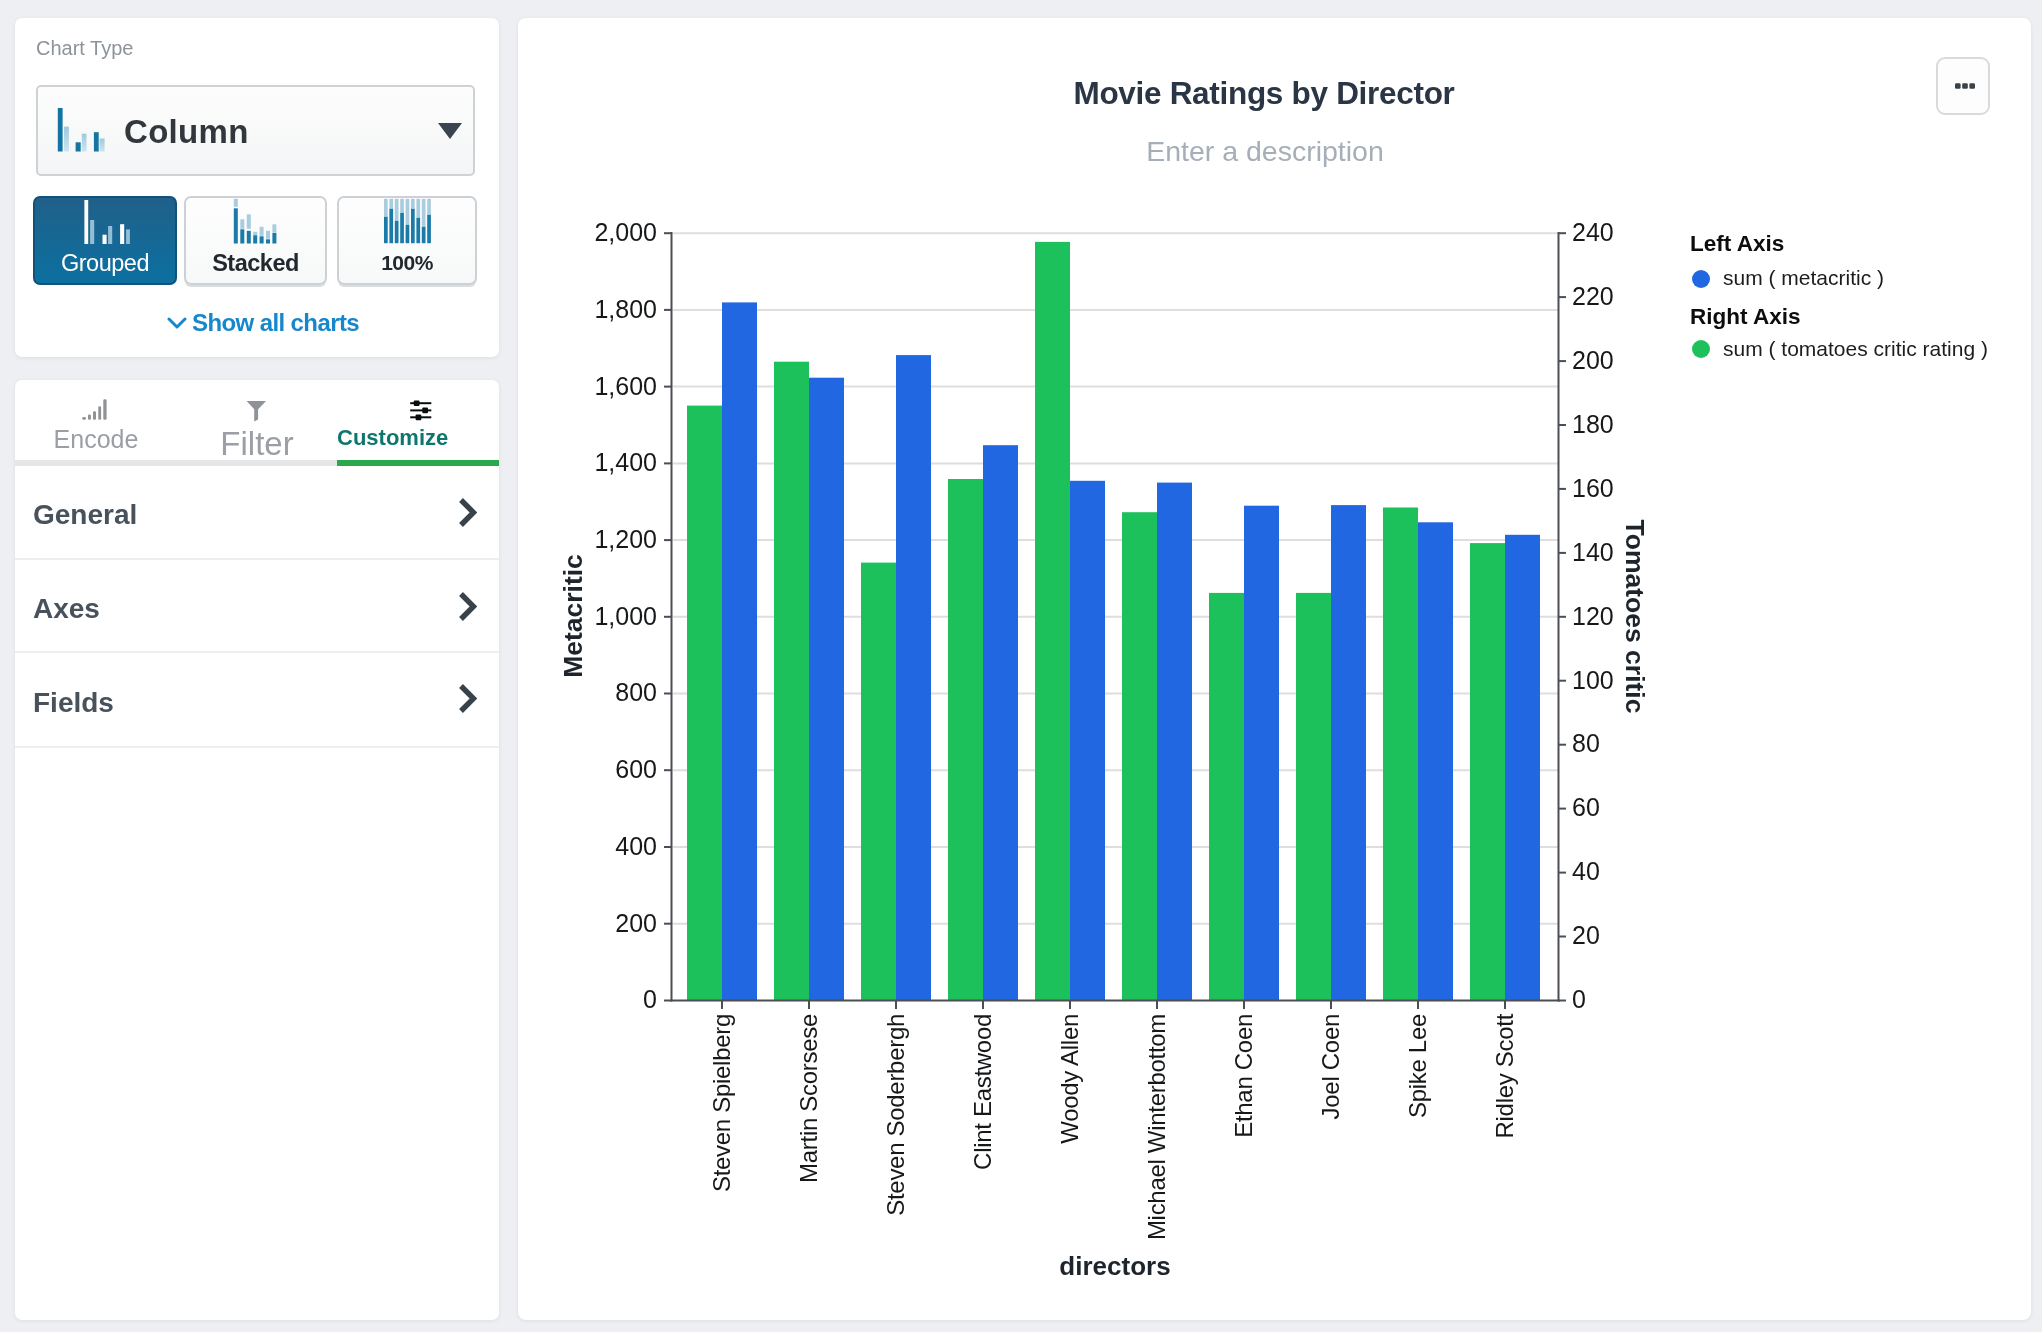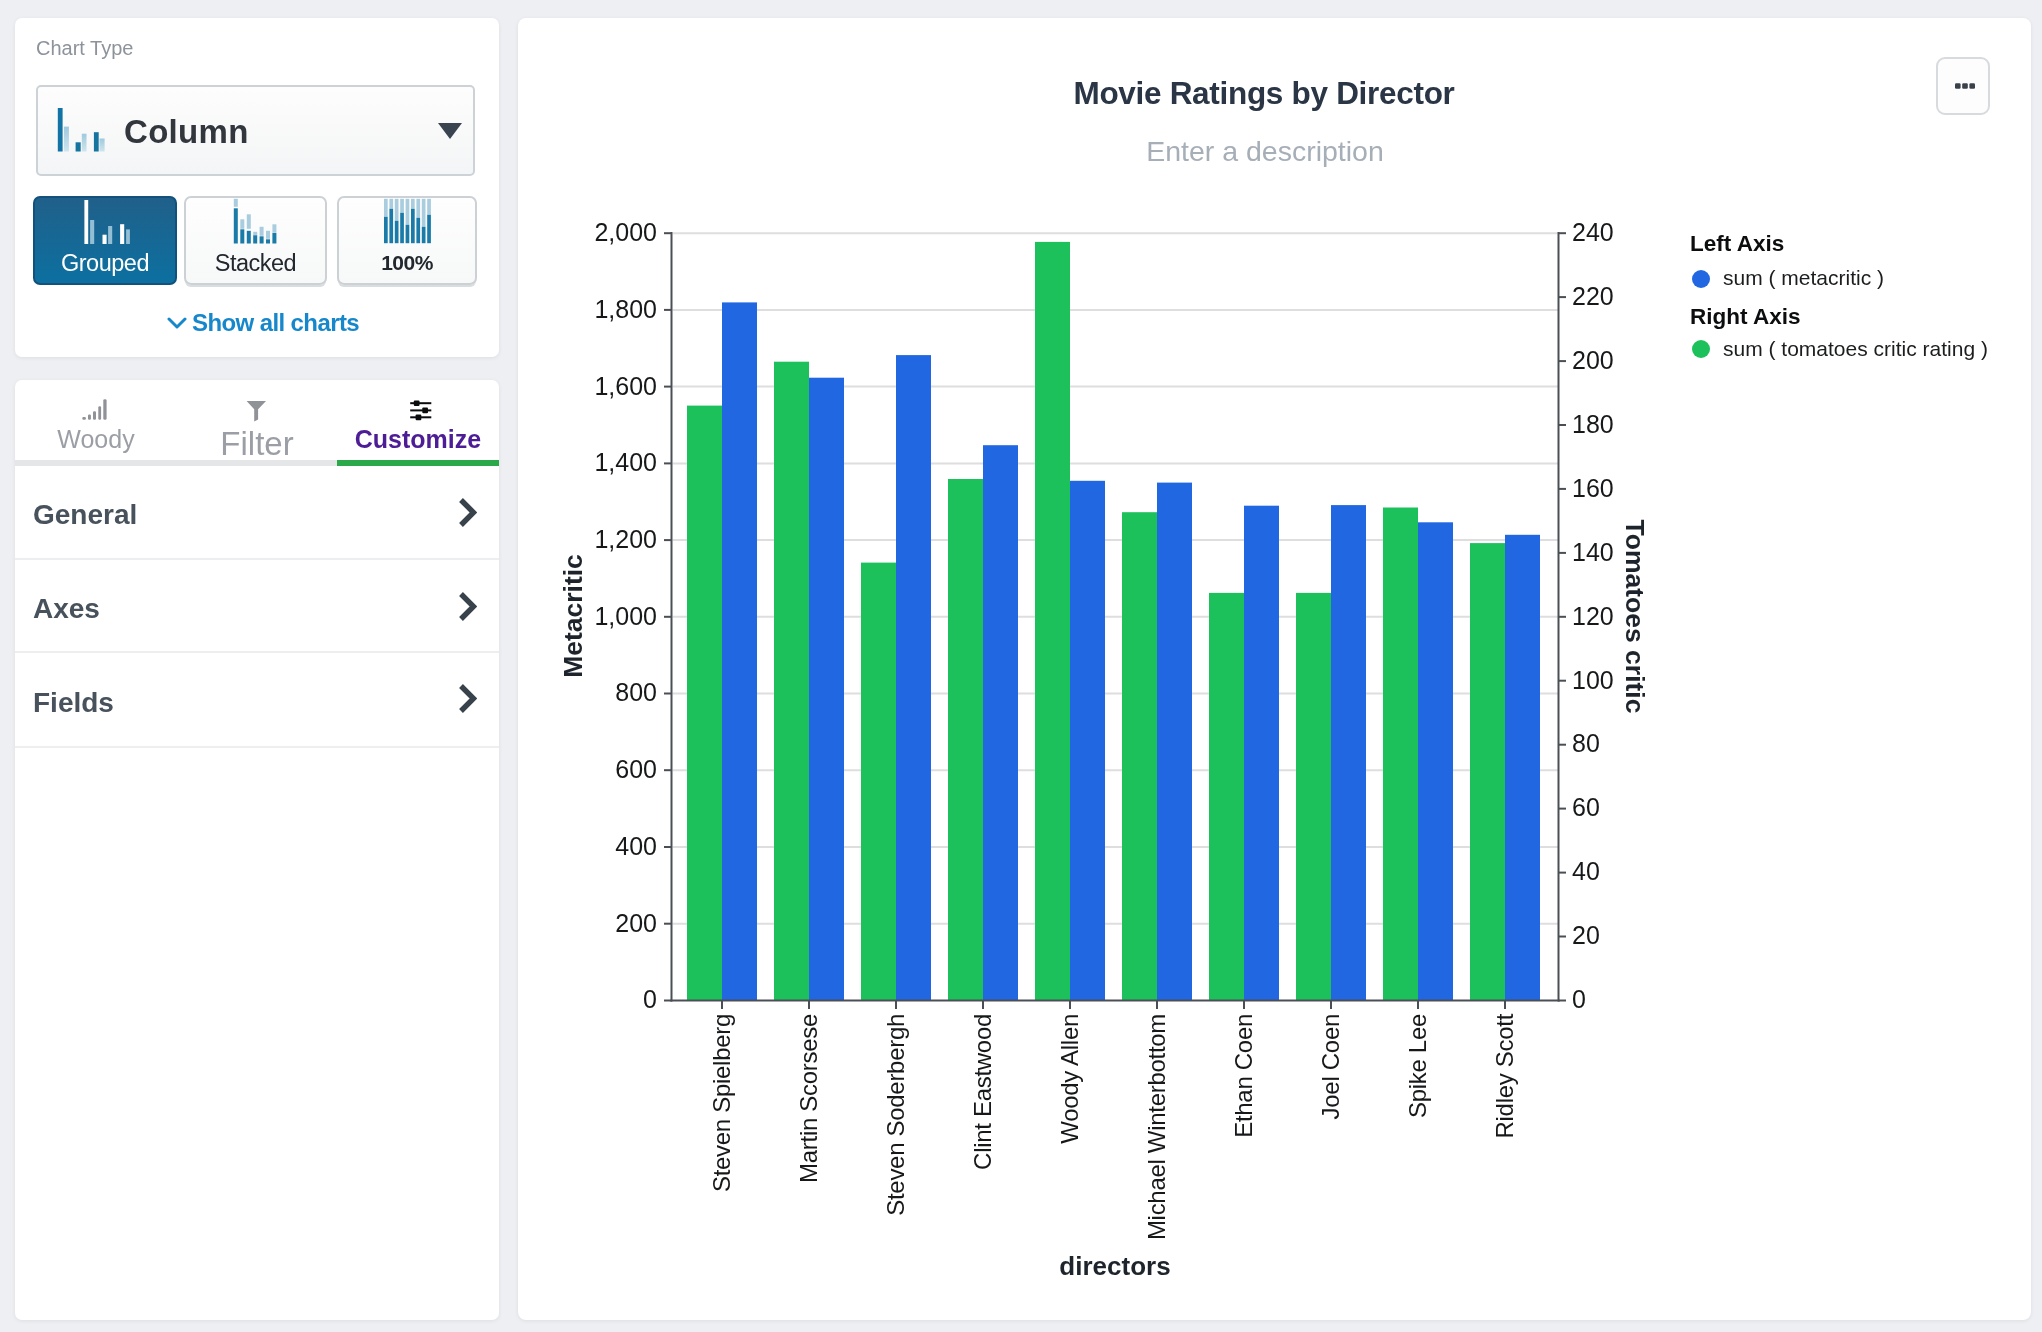--- a/index.html
+++ b/index.html
@@ -56,21 +56,21 @@
   <g fill="#1a7aa8">
     <rect x="2.8" y="10.3" width="4" height="35.2"></rect>
     <rect x="9.3" y="31.3" width="4" height="14.2"></rect>
     <rect x="15.8" y="32.8" width="4" height="12.7"></rect>
     <rect x="22.2" y="37.3" width="4" height="8.2"></rect>
     <rect x="28.6" y="38.3" width="4" height="7.2"></rect>
     <rect x="35" y="41.3" width="4" height="4.2"></rect>
     <rect x="41.4" y="34.8" width="4" height="10.7"></rect>
   </g>
 </svg>
-<div class="abs" style="left:184px;top:252px;width:143px;text-align:center;line-height:1;font-size:23.5px;font-weight:400;letter-spacing:-0.5px;color:#23282e;">Stacked</div>
+<div class="abs" style="left:184px;top:252px;width:143px;text-align:center;line-height:1;font-size:23.5px;font-weight:700;letter-spacing:-0.5px;color:#23282e;">Stacked</div>
 
 <div class="abs" style="left:337px;top:196px;width:140px;height:89px;border-radius:7px;background:linear-gradient(180deg,#fefefe,#f7f8f8);border:2px solid #ccd1d5;box-shadow:0 3px 0 -1px #d9dde0;box-sizing:border-box;"></div>
 <svg class="abs" style="left:383px;top:198px;" width="49" height="47" viewBox="0 0 49 47">
   <g fill="#a9cdde">
     <rect x="1" y="0.8" width="3.7" height="18"></rect>
     <rect x="6.4" y="0.8" width="3.7" height="10"></rect>
     <rect x="11.8" y="0.8" width="3.7" height="22"></rect>
     <rect x="17.2" y="0.8" width="3.7" height="14"></rect>
     <rect x="22.6" y="0.8" width="3.7" height="26"></rect>
     <rect x="28" y="0.8" width="3.7" height="10"></rect>
@@ -101,40 +101,40 @@
 
 <svg class="abs" style="left:81px;top:398px;" width="27" height="23" viewBox="0 0 27 23">
   <g fill="#8f9296">
     <rect x="1.3" y="19.1" width="3.6" height="2.7" rx="1.2"></rect>
     <rect x="7" y="16.4" width="2.9" height="5.4" rx="1.2"></rect>
     <rect x="12" y="13.2" width="3" height="8.6" rx="1.2"></rect>
     <rect x="17.3" y="8.3" width="2.8" height="13.5" rx="1.2"></rect>
     <rect x="22.3" y="1.2" width="3.3" height="20.6" rx="1.4"></rect>
   </g>
 </svg>
-<div class="abs" style="left:15px;top:425px;width:162px;text-align:center;font-size:25px;color:#9b9fa5;">Woody</div>
+<div class="abs" style="left:15px;top:425px;width:162px;text-align:center;font-size:25px;color:#9b9fa5;">Encode</div>
 
 <svg class="abs" style="left:245.5px;top:399.5px;" width="21" height="22" viewBox="0 0 21 22">
   <path d="M0.6 1 L20 1 L12.1 9.2 L12.1 19.6 L8.2 21.4 L8.2 9.2 Z" fill="#8f9296"></path>
 </svg>
 <div class="abs" style="left:176px;top:425px;width:162px;text-align:center;font-size:33px;color:#9b9fa5;">Filter</div>
 
 <svg class="abs" style="left:409px;top:399px;" width="23" height="22" viewBox="0 0 23 22">
   <g stroke="#0b0c0d" stroke-width="2">
     <line x1="1.2" y1="4.2" x2="22.3" y2="4.2"></line>
     <line x1="1.2" y1="11.4" x2="22.3" y2="11.4"></line>
     <line x1="1.2" y1="18.3" x2="22.3" y2="18.3"></line>
   </g>
   <g fill="#0b0c0d">
     <rect x="4.8" y="1.4" width="5.7" height="5.7" rx="1"></rect>
     <rect x="13.3" y="8.6" width="5.7" height="5.7" rx="1"></rect>
     <rect x="6.6" y="15.5" width="5.7" height="5.7" rx="1"></rect>
   </g>
 </svg>
-<div class="abs" style="left:337px;top:425px;width:162px;text-align:center;font-size:25px;font-weight:600;color:#4c1d95;">Customize</div>
+<div class="abs" style="left:337px;top:425px;width:162px;text-align:left;font-size:22px;font-weight:600;color:#0f766e;">Customize</div>
 
 <div class="abs" style="left:15px;top:460px;width:484px;height:6px;background:#e4e6e8;"></div>
 <div class="abs" style="left:337px;top:460px;width:162px;height:6px;background:#2aa84a;"></div>
 
 <div class="abs" style="left:33px;top:499px;font-size:28px;font-weight:600;color:#47525c;">General</div>
 <svg class="abs" style="left:458px;top:497px;" width="19" height="31" viewBox="0 0 19 31">
   <polyline points="3,3 15.5,15.5 3,28" fill="none" stroke="#38424b" stroke-width="5.4" stroke-linecap="butt" stroke-linejoin="miter"></polyline>
 </svg>
 <div class="abs" style="left:15px;top:558px;width:484px;height:2px;background:#eceef0;"></div>
 

